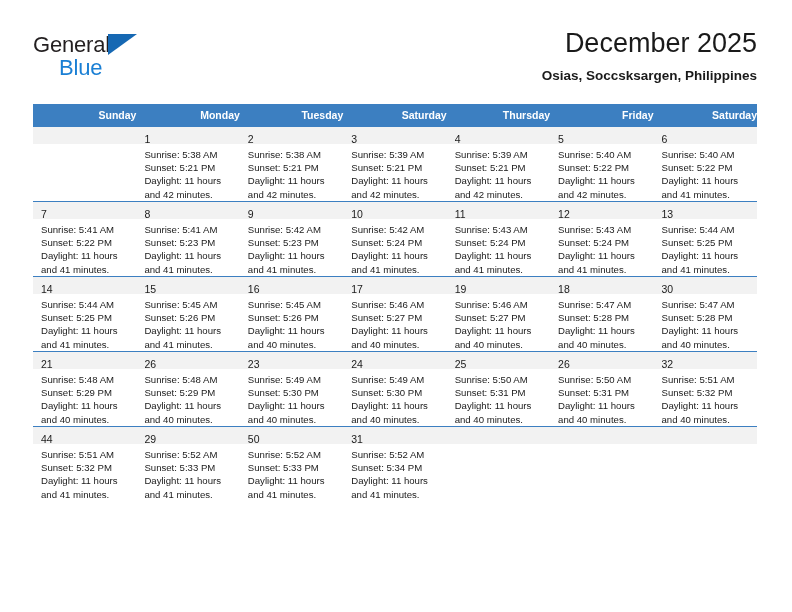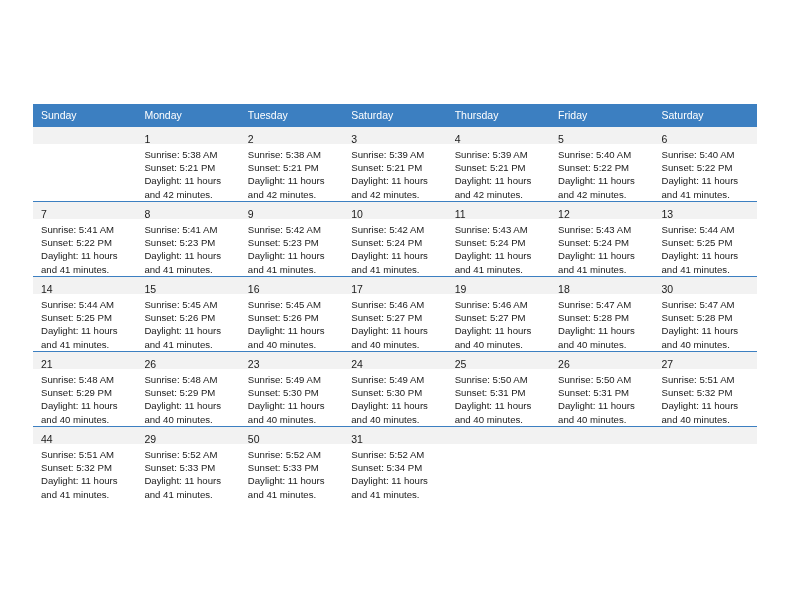--- a/index.html
+++ b/index.html
@@ -93,22 +93,22 @@
     left: 33px;
     top: 104px;
     width: 724px;
     border-collapse: collapse;
     table-layout: fixed;
   }
   .calendar th {
     background: #3c7fc1;
     color: #ffffff;
     font-size: 10.5px;
-    font-weight: normal;
-    text-align: left;
+    font-weight: bold;
+    text-align: right;
     padding: 5px 0 5px 8px;
     height: 11px;
     border: none;
   }
   .calendar td {
     width: 103.42px;
     vertical-align: top;
     padding: 0;
     border: none;
     border-top: 1px solid #3c7fc1;
@@ -138,20 +138,34 @@
     color: #1a1a1a;
     white-space: nowrap;
   }
   td.empty .cell-body { visibility: hidden; }
 </style>
 </head>
 <body>
 
 <div class="page">
 
+  <div class="top">
+
+    <div class="logo">
+      <span class="logo-general">General</span>
+      <span class="logo-tri"></span>
+      <span class="logo-blue">Blue</span>
+    </div>
+
+    <div class="titles">
+      <h1 class="cal-title">December 2025</h1>
+      <div class="cal-subtitle">Osias, Soccsksargen, Philippines</div>
+    </div>
+
+  </div>
 
   <table class="calendar">
     <thead>
       <tr>
         <th>Sunday</th>
         <th>Monday</th>
         <th>Tuesday</th>
         <th>Saturday</th>
         <th>Thursday</th>
         <th>Friday</th>
@@ -403,21 +417,21 @@
           <td>
             <div class="daynum-band"><span class="daynum">26</span></div>
             <div class="cell-body">
               <div class="cell-line">Sunrise: 5:50 AM</div>
               <div class="cell-line">Sunset: 5:31 PM</div>
               <div class="cell-line">Daylight: 11 hours</div>
               <div class="cell-line">and 40 minutes.</div>
             </div>
           </td>
           <td>
-            <div class="daynum-band"><span class="daynum">27</span></div>
+            <div class="daynum-band"><span class="daynum">32</span></div>
             <div class="cell-body">
               <div class="cell-line">Sunrise: 5:51 AM</div>
               <div class="cell-line">Sunset: 5:32 PM</div>
               <div class="cell-line">Daylight: 11 hours</div>
               <div class="cell-line">and 40 minutes.</div>
             </div>
           </td>
         </tr>
         <tr class="week">
           <td>

